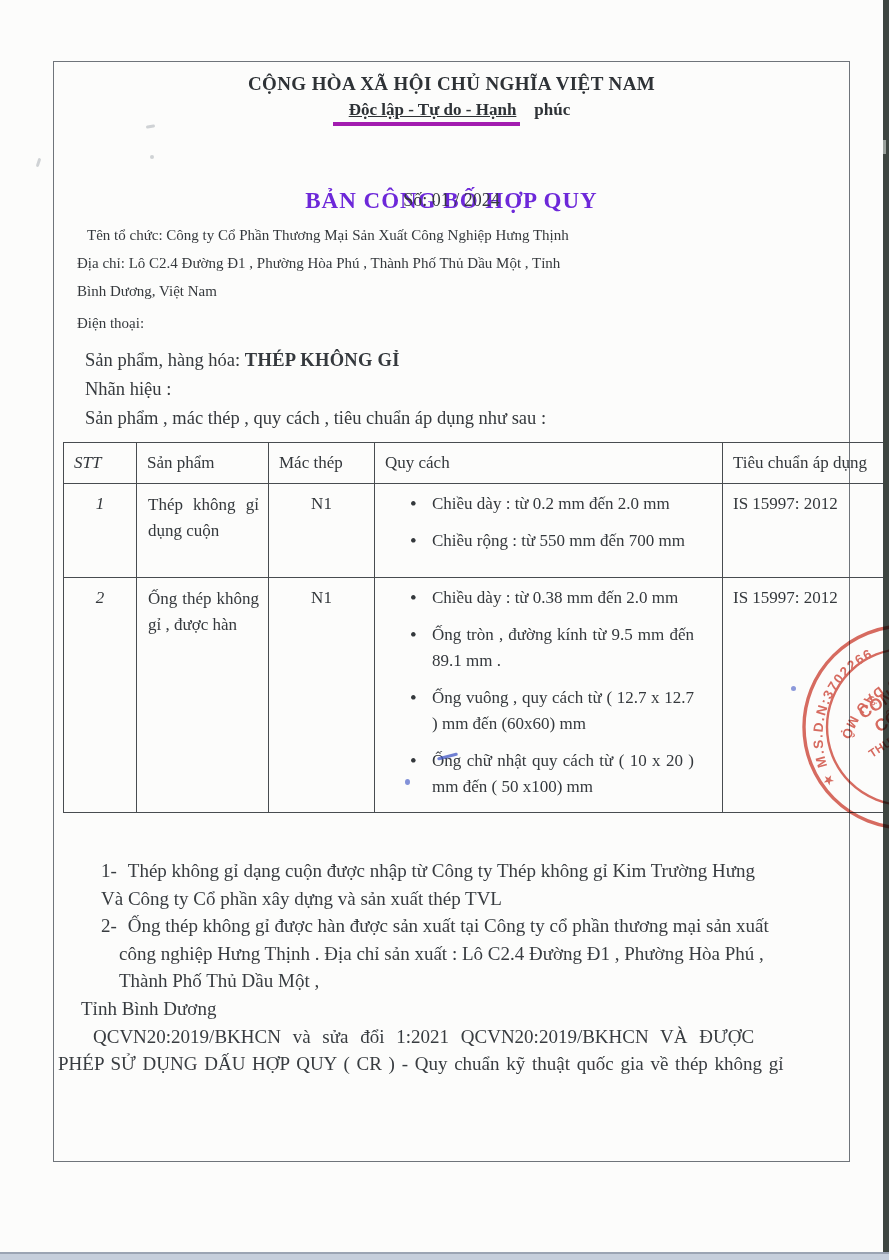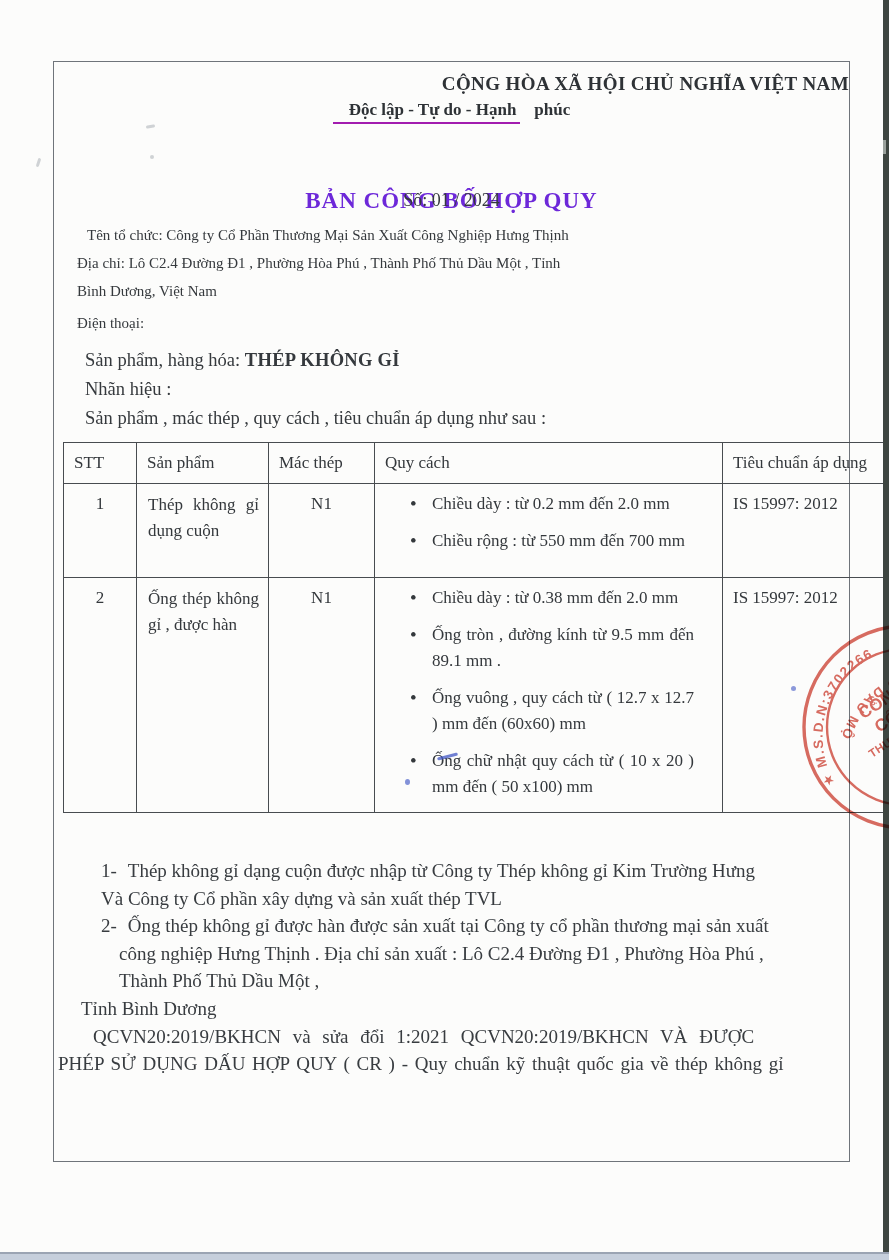--- a/index.html
+++ b/index.html
@@ -26,44 +26,44 @@
   .m2{left:405px;top:779px;width:5px;height:6px;border-radius:50%;opacity:.65;}
   .m3{left:791px;top:686px;width:5px;height:5px;border-radius:50%;opacity:.6;}
 
   
   .frame{
     position:absolute;left:53px;top:61px;width:795px;height:1099px;
     border:1.5px solid #6f747a;background:transparent;
   }
   .center{text-align:center;}
   .nat-title{position:absolute;top:11px;left:0;width:100%;
-    font-size:19px;font-weight:bold;letter-spacing:.4px;color:#2e3236;text-align:right;}
+    font-size:19px;font-weight:bold;letter-spacing:.4px;color:#2e3236;}
   .motto-row{position:absolute;top:38px;left:0;width:100%;text-align:center;
     font-size:17px;font-weight:bold;color:#2e3236;}
-  .motto-main{display:inline-block;border-bottom:2px solid #a21caf;padding:0 4px 2px 16px;}
+  .motto-main{display:inline-block;border-bottom:4px solid #a21caf;padding:0 4px 2px 16px;text-decoration:underline;}
   .motto-tail{display:inline-block;margin-left:14px;}
   .doc-title{position:absolute;top:90px;left:0;width:100%;
     font-size:23px;font-weight:bold;letter-spacing:1px;color:#6d28d9;margin-top:36px;}
   .doc-number{position:absolute;top:128px;left:0;width:100%;font-size:18px;}
 
   .org-block{position:absolute;top:159px;left:23px;width:718px;
     font-size:15px;line-height:28px;}
   .org-l1{text-indent:10px;white-space:nowrap;}
   .org-l4{margin-top:4px;}
   .product-line{position:absolute;top:288px;left:31px;font-size:18.5px;white-space:nowrap;}
   .product-line b{letter-spacing:.3px;}
   .brand-line{position:absolute;top:317px;left:31px;font-size:18.5px;}
   .intro-line{position:absolute;top:346px;left:31px;font-size:18.5px;white-space:nowrap;}
 
   
   table.spec{position:absolute;left:9px;top:380px;width:774px;
     border-collapse:collapse;table-layout:fixed;font-size:17px;color:#34383c;}
   table.spec th,table.spec td{border:1.5px solid #484c50;vertical-align:top;}
   table.spec th{font-weight:normal;height:40px;text-align:left;padding:0 4px 0 10px;vertical-align:middle;}
-  th.c-stt,td.c-stt{width:58px;text-align:center;}
+  th.c-stt,td.c-stt{width:58px;text-align:center;font-style:italic;}
   th.c-prod,td.c-prod{width:117px;}
   th.c-grade,td.c-grade{width:91px;}
   th.c-spec,td.c-spec{width:333px;}
   th.c-std,td.c-std{width:174px;}
   td.c-stt{padding-top:10px;}
   td.c-prod{padding:8px 9px 0 11px;text-align:justify;line-height:26px;}
   td.c-grade{text-align:center;padding-top:10px;}
   td.c-std{padding:10px 6px 0 10px;}
   tr.r1{height:94px;} tr.r2{height:233px;}
   ul.specs{list-style:none;margin:6px 10px 0 32px;padding:0;}

